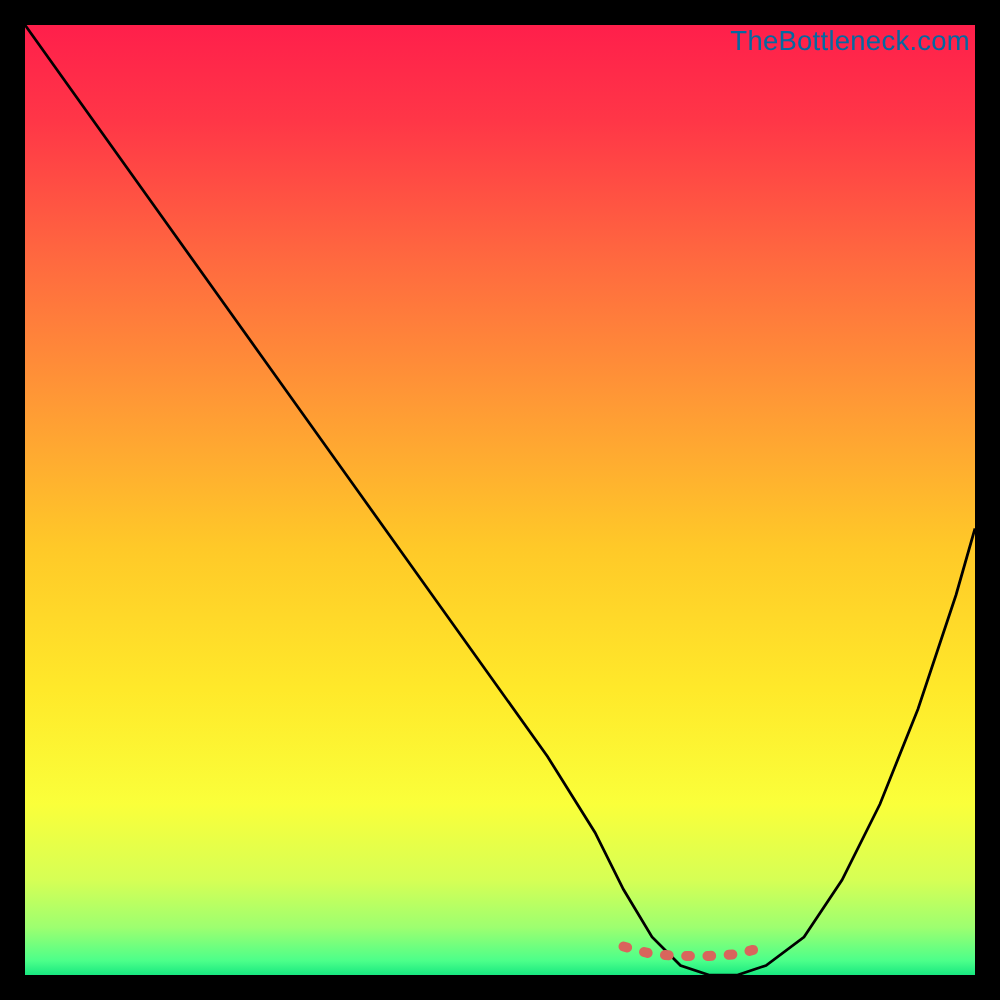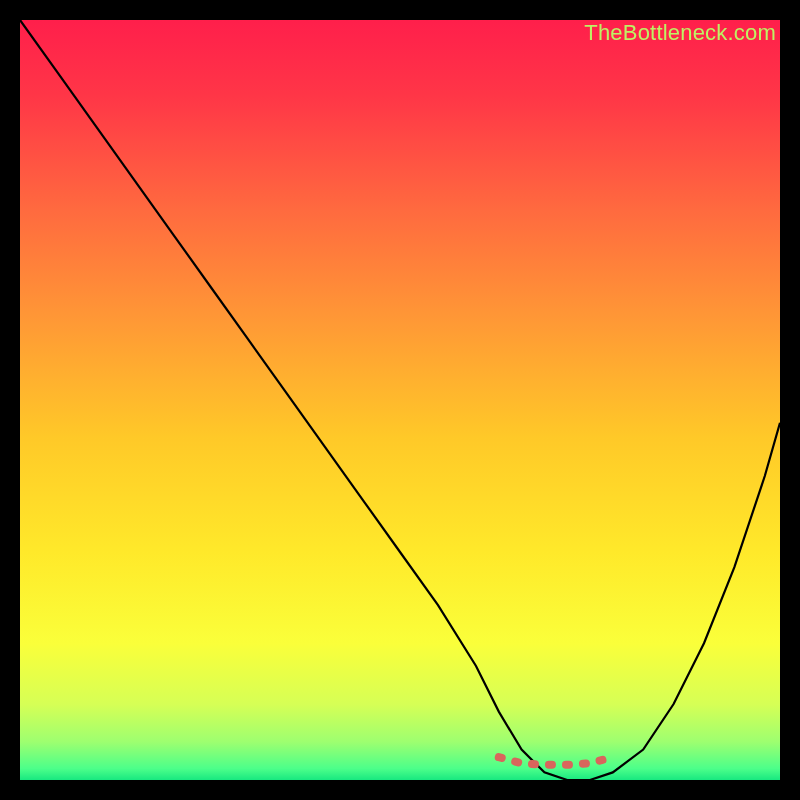--- a/index.html
+++ b/index.html
@@ -23,21 +23,21 @@
     position: absolute;
     left: 0;
     top: 0;
     width: 760px;
     height: 760px;
   }
   .watermark {
     position: absolute;
     top: 0px;
     right: 4px;
-    color: #bef264;
+    color: #0369a1;
     font-size: 22px;
     font-weight: 500;
     letter-spacing: 0.2px;
     user-select: none;
   }
 </style>
 </head>
 <body>
 
 <div class="frame">

